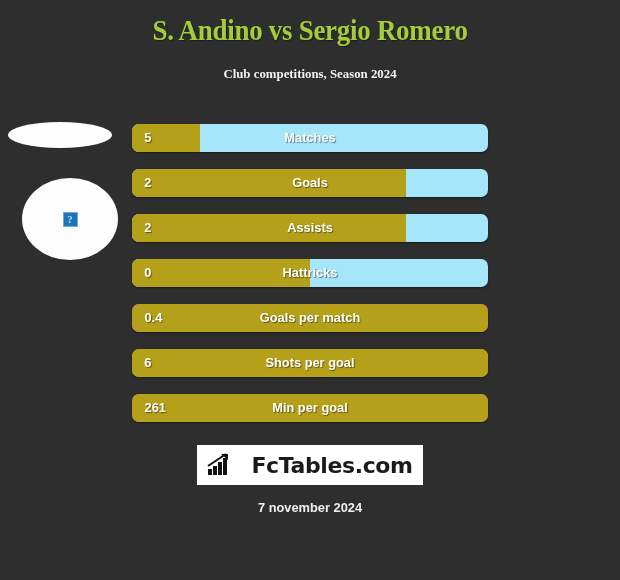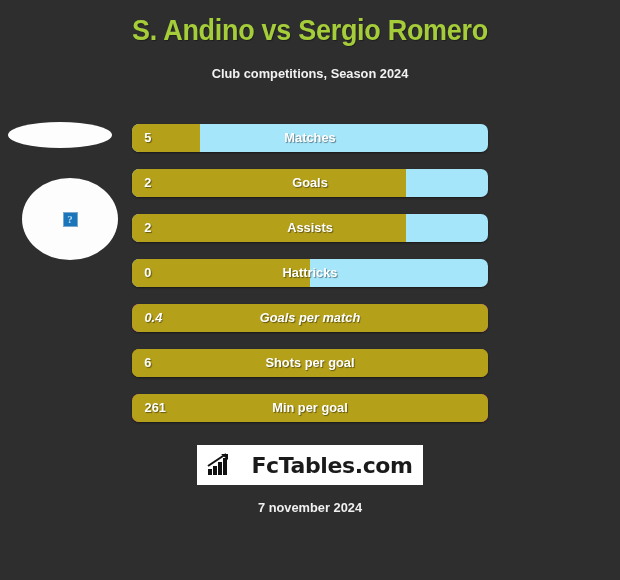--- a/index.html
+++ b/index.html
@@ -12,20 +12,21 @@
     background: #2e2e2e;
     font-family: "Liberation Sans", sans-serif;
     overflow: hidden;
     position: relative;
   }
 
   
   .header {
     padding-top: 8px;
     text-align: center;
+    font-family: Liberation Serif, serif;
   }
   .page-title {
     color: #a5cd39;
     font-size: 29px;
     font-weight: bold;
     letter-spacing: -0.3px;
     line-height: 44px;
     text-shadow: 1px 1px 1px rgba(0,0,0,0.35);
     transform: scaleX(0.93);
   }
@@ -193,21 +194,21 @@
       <span class="stat-home">2</span>
       <span class="stat-label">Assists</span>
       <span class="stat-away">0</span>
     </div>
     <div class="stat-row" style="background: rgb(165, 230, 251);">
       <div class="stat-fill" style="width: 50%; background: rgb(181, 160, 26);"></div>
       <span class="stat-home">0</span>
       <span class="stat-label">Hattricks</span>
       <span class="stat-away">0</span>
     </div>
-    <div class="stat-row" style="background: #d946ef; font-style: italic;">
+    <div class="stat-row" style="background: #d946ef;">
       <div class="stat-fill" style="width: 100%; background: rgb(181, 160, 26);"></div>
       <span class="stat-home">0.4</span>
       <span class="stat-label">Goals per match</span>
     </div>
     <div class="stat-row" style="background: rgb(181, 160, 26);">
       <div class="stat-fill" style="width: 100%; background: rgb(181, 160, 26);"></div>
       <span class="stat-home">6</span>
       <span class="stat-label">Shots per goal</span>
     </div>
     <div class="stat-row" style="background: #ec4899;">

